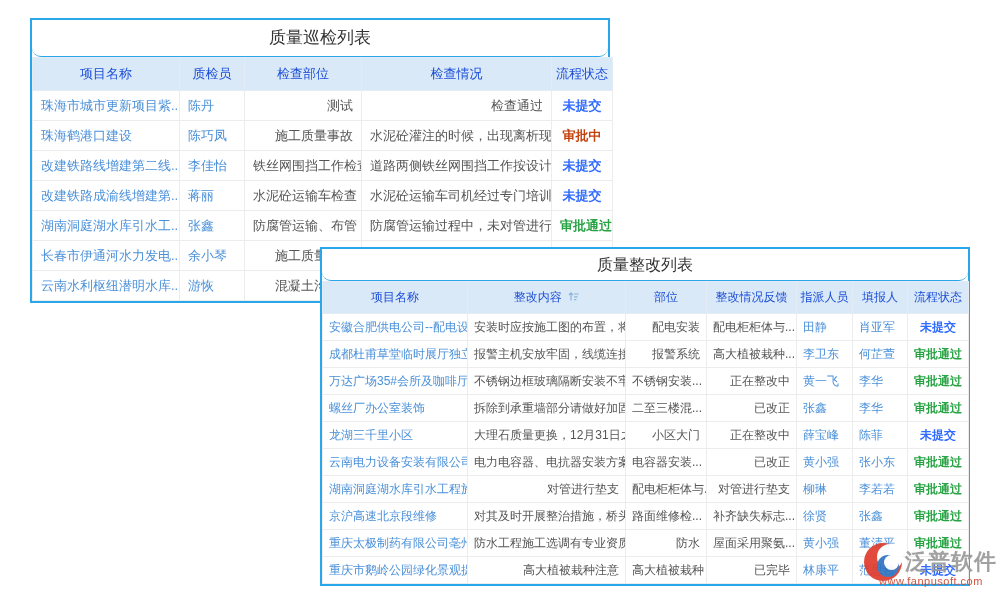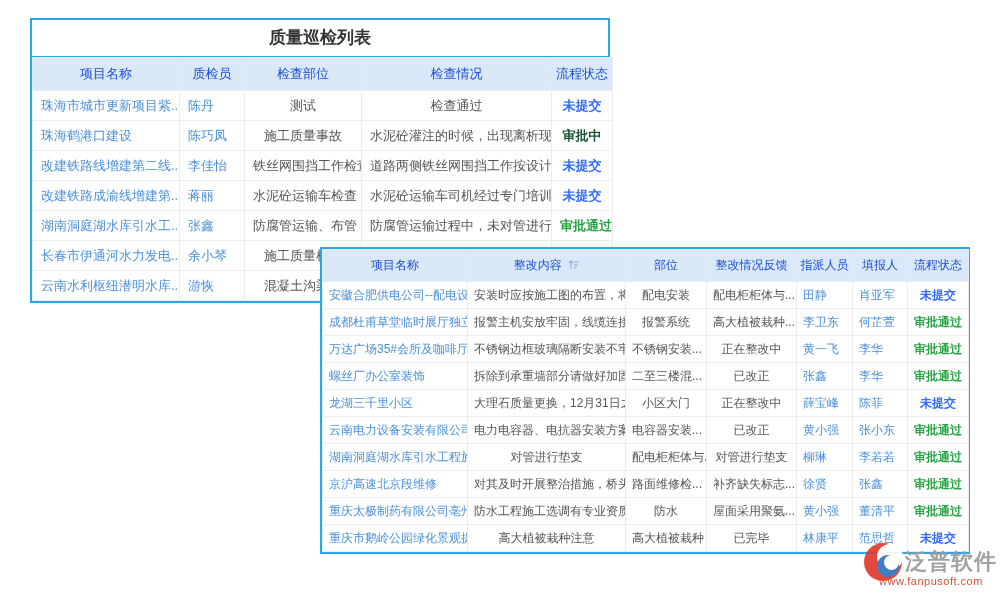--- a/index.html
+++ b/index.html
@@ -2,35 +2,36 @@
 <html><head>
 <meta charset="utf-8">
 <style>
   html,body{margin:0;padding:0;}
   body{
     width:1000px;height:600px;position:relative;background:#ffffff;overflow:hidden;
     font-family:"Liberation Sans","DejaVu Sans",sans-serif;
   }
   .panel{position:absolute;background:#fff;border:2px solid #2aa7ea;box-sizing:border-box;}
   .panel .title{
-    text-align:center;font-weight:bold;color:#333;background:#fff;
+    text-align:center;font-weight:normal;color:#333;background:#fff;
     border-bottom:1px solid #2aa7ea;
+    border-radius:9px;
   }
   .panel table{border-collapse:collapse;table-layout:fixed;width:100%;}
   .panel th{
     background:#d9e9f7;color:#1d4ed8;font-weight:normal;
     border:1px solid #e3ecf4;white-space:nowrap;overflow:hidden;
   }
   .panel td{
     border:1px solid #ececec;color:#555;background:#fff;
     padding:0 8px;white-space:nowrap;overflow:hidden;box-sizing:border-box;
   }
   td.c-link{color:#4a90d9;text-align:left;}
   td.c-name{color:#4a90d9;text-align:left;}
-  td.c-text{text-align:center;}
+  td.c-text{text-align:right;}
   td.c-status{text-align:center;font-weight:bold;}
 
   #inspection-panel{left:30px;top:18px;width:580px;z-index:10;}
   #inspection-panel .title{height:36px;line-height:36px;font-size:17px;}
   #inspection-panel th{height:30px;font-size:13px;}
   #inspection-panel td{height:30px;font-size:13px;}
 
   #rectification-panel{left:320px;top:247px;width:650px;z-index:20;}
   #rectification-panel .title{height:31px;line-height:31px;font-size:16px;}
   #rectification-panel th{height:29px;font-size:12px;}
@@ -77,21 +78,21 @@
           <td class="c-name">陈丹</td>
           <td class="c-text">测试</td>
           <td class="c-text">检查通过</td>
           <td class="c-status" style="color: rgb(47, 107, 255);">未提交</td>
         </tr>
         <tr>
           <td class="c-link">珠海鹤港口建设</td>
           <td class="c-name">陈巧凤</td>
           <td class="c-text">施工质量事故</td>
           <td class="c-text">水泥砼灌注的时候，出现离析现象</td>
-          <td class="c-status" style="color: #14532d;">审批中</td>
+          <td class="c-status" style="color: #c2410c;">审批中</td>
         </tr>
         <tr>
           <td class="c-link">改建铁路线增建第二线...</td>
           <td class="c-name">李佳怡</td>
           <td class="c-text">铁丝网围挡工作检查</td>
           <td class="c-text">道路两侧铁丝网围挡工作按设计...</td>
           <td class="c-status" style="color: rgb(47, 107, 255);">未提交</td>
         </tr>
         <tr>
           <td class="c-link">改建铁路成渝线增建第...</td>
@@ -119,20 +120,21 @@
           <td class="c-name">游恢</td>
           <td class="c-text">混凝土沟渠工</td>
           <td class="c-text"></td>
           <td class="c-status"></td>
         </tr>
       </tbody>
   </table>
 </div>
 
 <div class="panel" id="rectification-panel">
+  <div class="title">质量整改列表</div>
   <table>
     <colgroup>
       <col style="width:145px">
         <col style="width:158px">
         <col style="width:81px">
         <col style="width:90px">
         <col style="width:56px">
         <col style="width:55px">
         <col style="width:61px">
     </colgroup>

